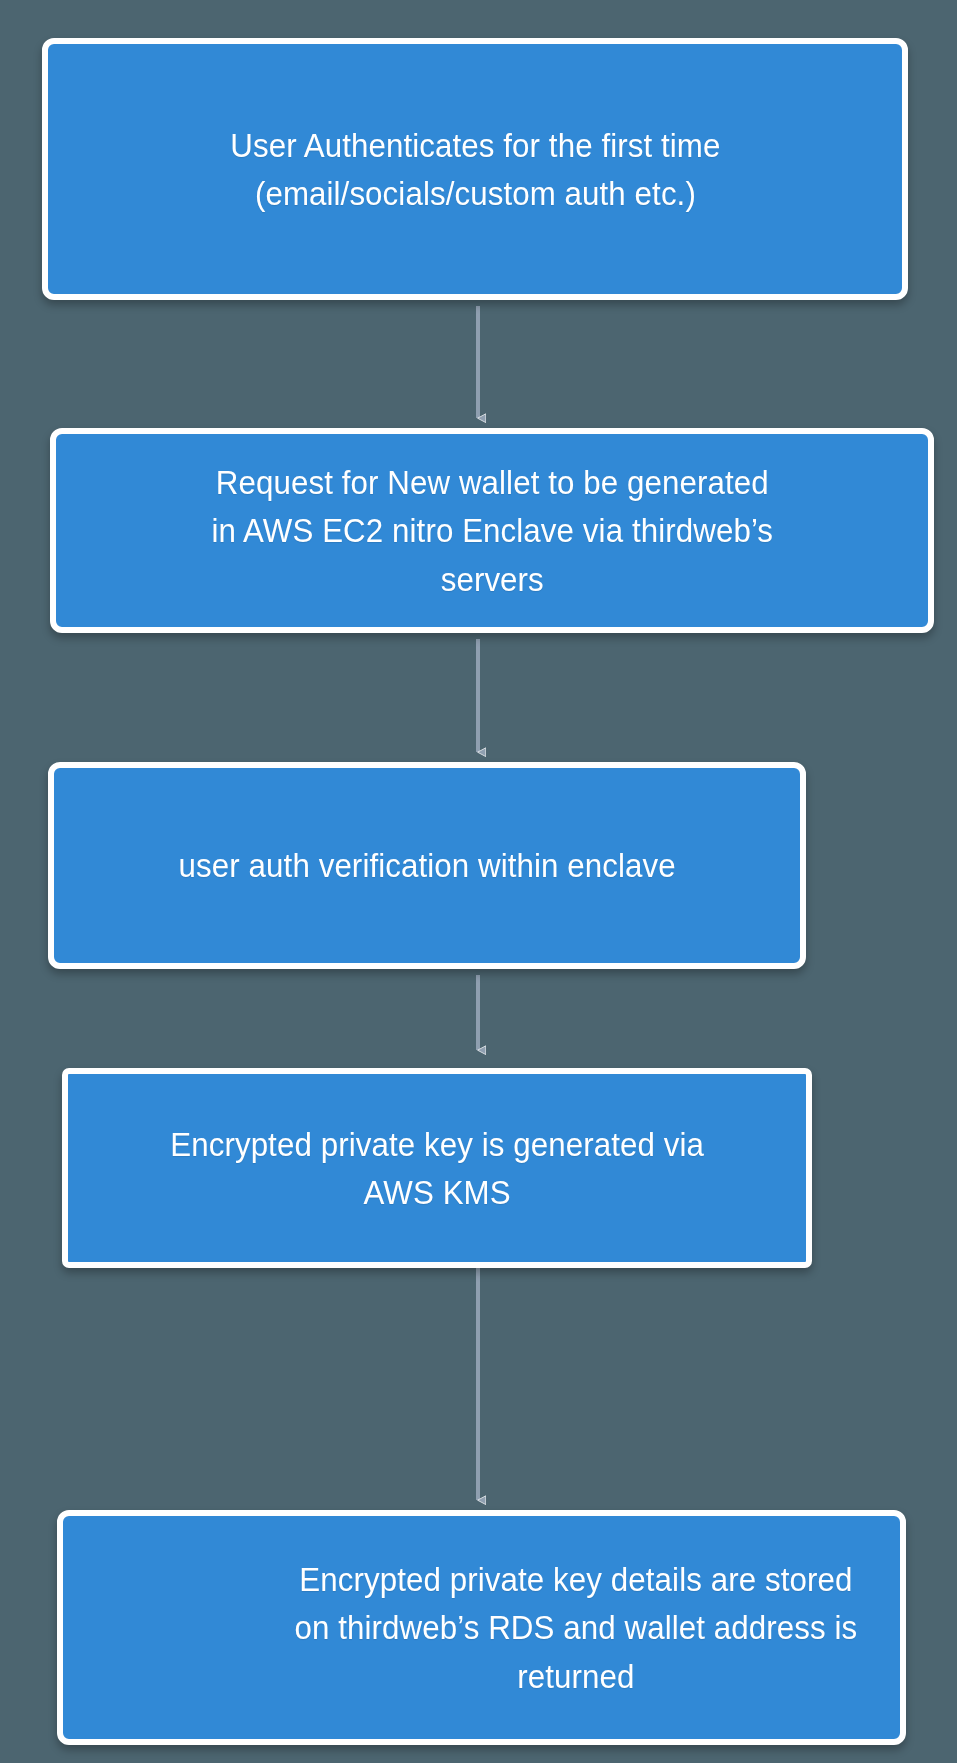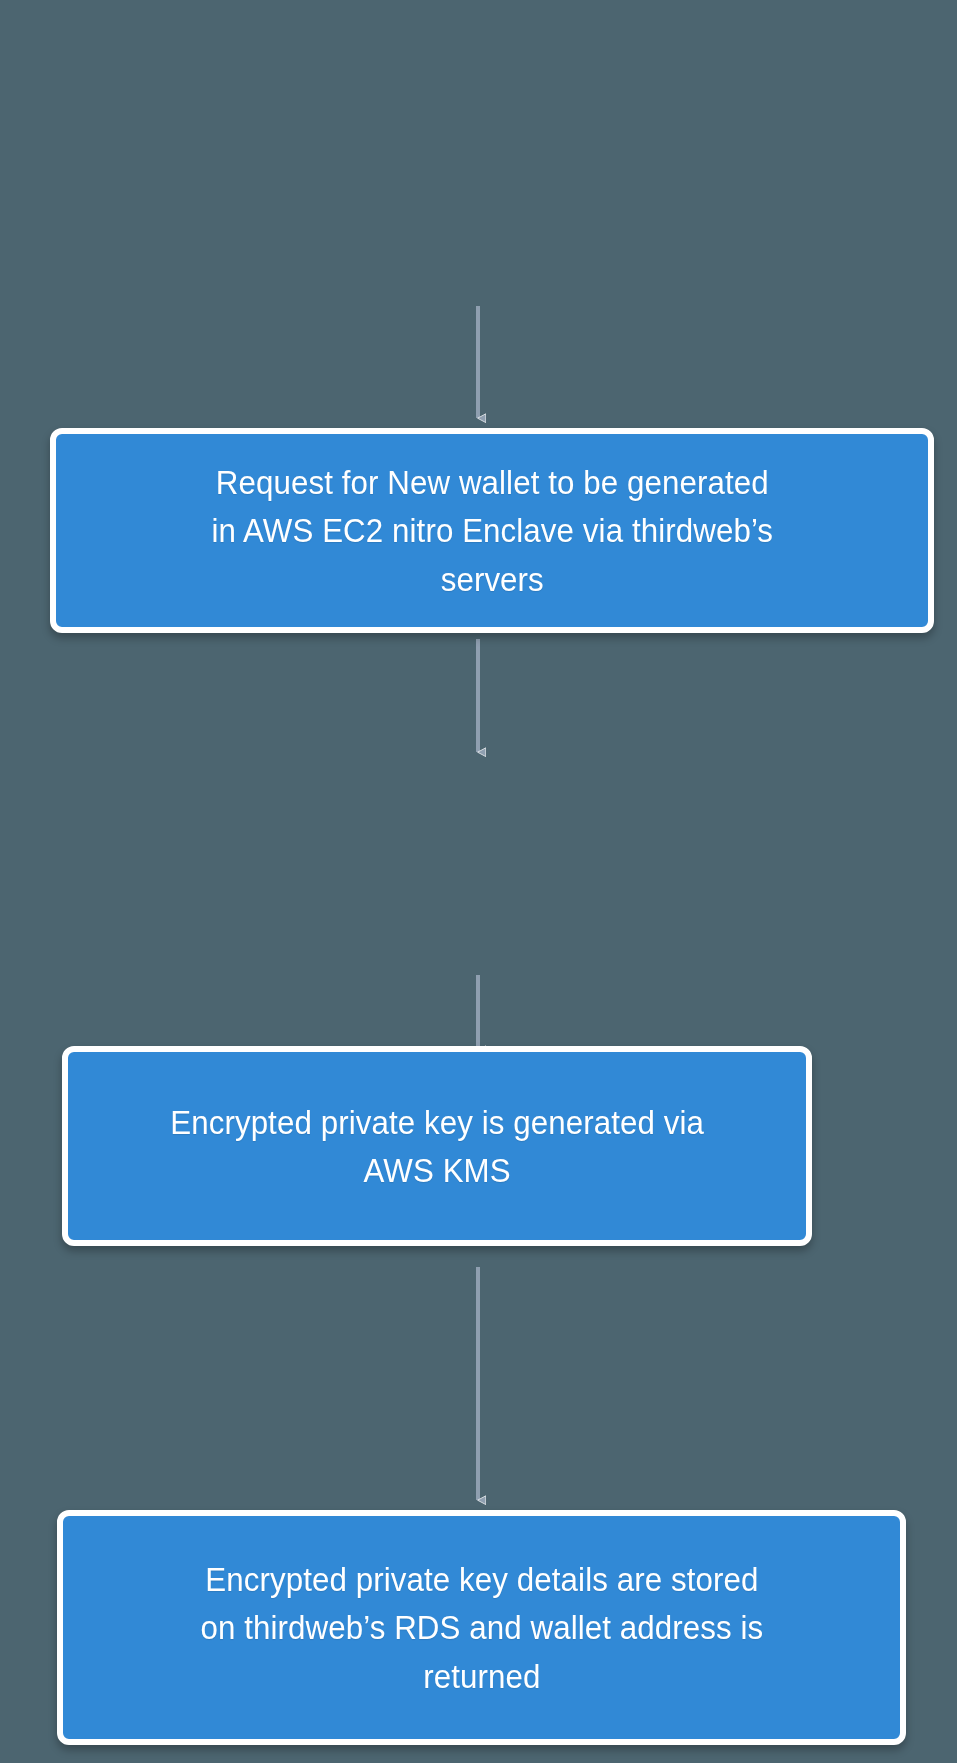--- a/index.html
+++ b/index.html
@@ -57,24 +57,24 @@
     transform-origin: center center;
     white-space: pre-line;
     text-shadow: 0 1px 1px rgba(0, 0, 0, 0.10);
   }
 
   
   #node-0 { left: 42px;  top: 38px;   width: 866px; height: 262px; }
   #node-1 { left: 50px;  top: 428px;  width: 884px; height: 205px; }
   #node-2 { left: 48px;  top: 762px;  width: 758px; height: 207px; }
   #node-3 { left: 62px;  top: 1060px; width: 750px; height: 201px; }
-  #node-4 { left: 57px;  top: 1352px; width: 849px; height: 204px; }
+  #node-4 { left: 57px;  top: 1352px; width: 849px; height: 204px; justify-content: flex-end; }
 
   #node-4 { top: 1510px; height: 235px; }
-  #node-3 { top: 1046px; height: 200px; }
+  #node-3 { top: 1068px; height: 200px; border-radius: 7px; }
 </style>
 </head>
 <body>
 
 <div id="flowchart">
 
   <svg id="connectors" viewBox="0 0 957 1763" width="957" height="1763" xmlns="http://www.w3.org/2000/svg">
     <defs>
       <marker id="arrowhead" markerWidth="10" markerHeight="9" refX="4.6" refY="8.2" orient="auto" markerUnits="userSpaceOnUse">
         <path d="M0.4,0.4 L9.2,0.4 L4.8,8.6 Z" fill="#8f9fb0" stroke="#ffffff" stroke-width="0.7"></path>
@@ -82,27 +82,34 @@
     </defs>
 
     <g stroke="#8f9fb0" stroke-width="4" fill="none" marker-end="url(#arrowhead)">
       <line x1="478" y1="306" x2="478" y2="418"></line>
       <line x1="478" y1="639" x2="478" y2="752"></line>
       <line x1="478" y1="975" x2="478" y2="1050"></line>
       <line x1="478" y1="1267" x2="478" y2="1500"></line>
     </g>
   </svg>
 
+  <div class="node" id="node-0">
+    <span class="node-label">User Authenticates for the first time
+(email/socials/custom auth etc.)</span>
+  </div>
 
   <div class="node" id="node-1">
     <span class="node-label">Request for New wallet to be generated
 in AWS EC2 nitro Enclave via thirdweb’s
 servers</span>
   </div>
 
+  <div class="node" id="node-2">
+    <span class="node-label">user auth verification within enclave</span>
+  </div>
 
   <div class="node" id="node-3">
     <span class="node-label">Encrypted private key is generated via
 AWS KMS</span>
   </div>
 
   <div class="node" id="node-4">
     <span class="node-label">Encrypted private key details are stored
 on thirdweb’s RDS and wallet address is
 returned</span>

